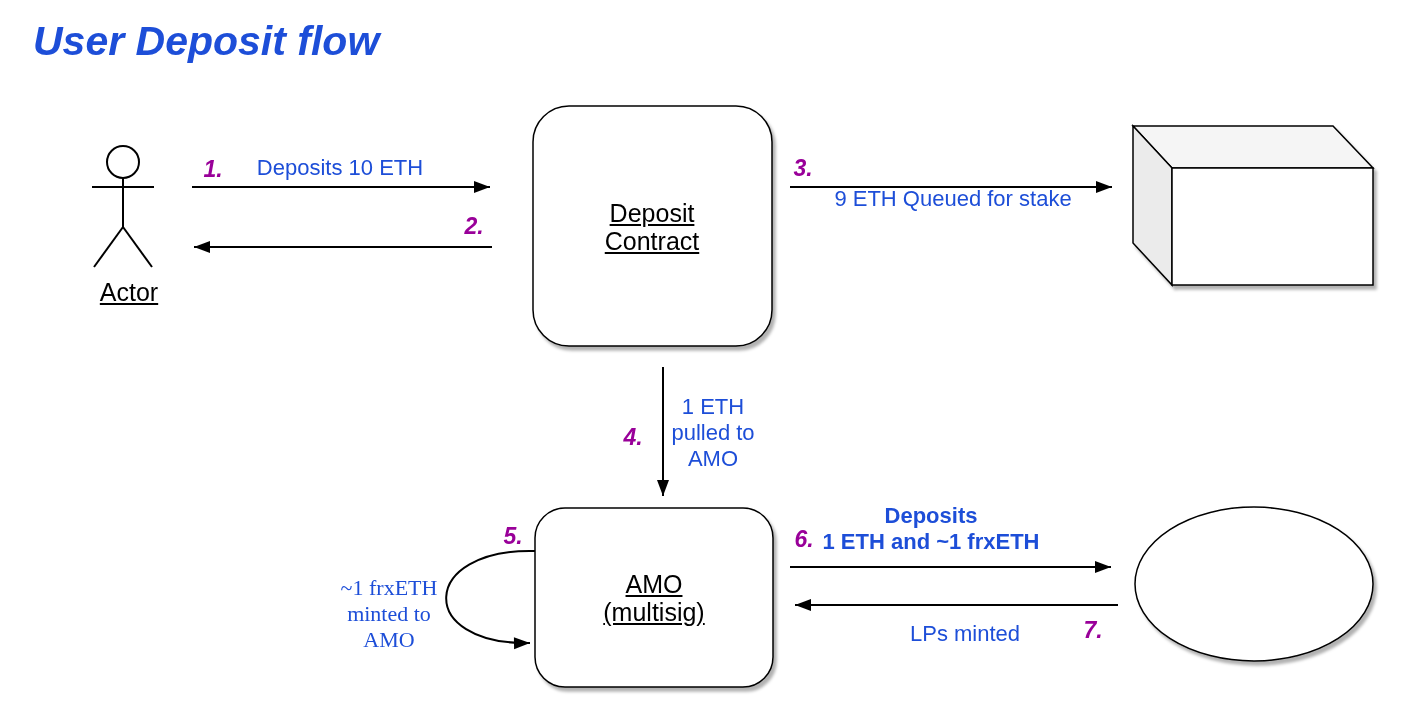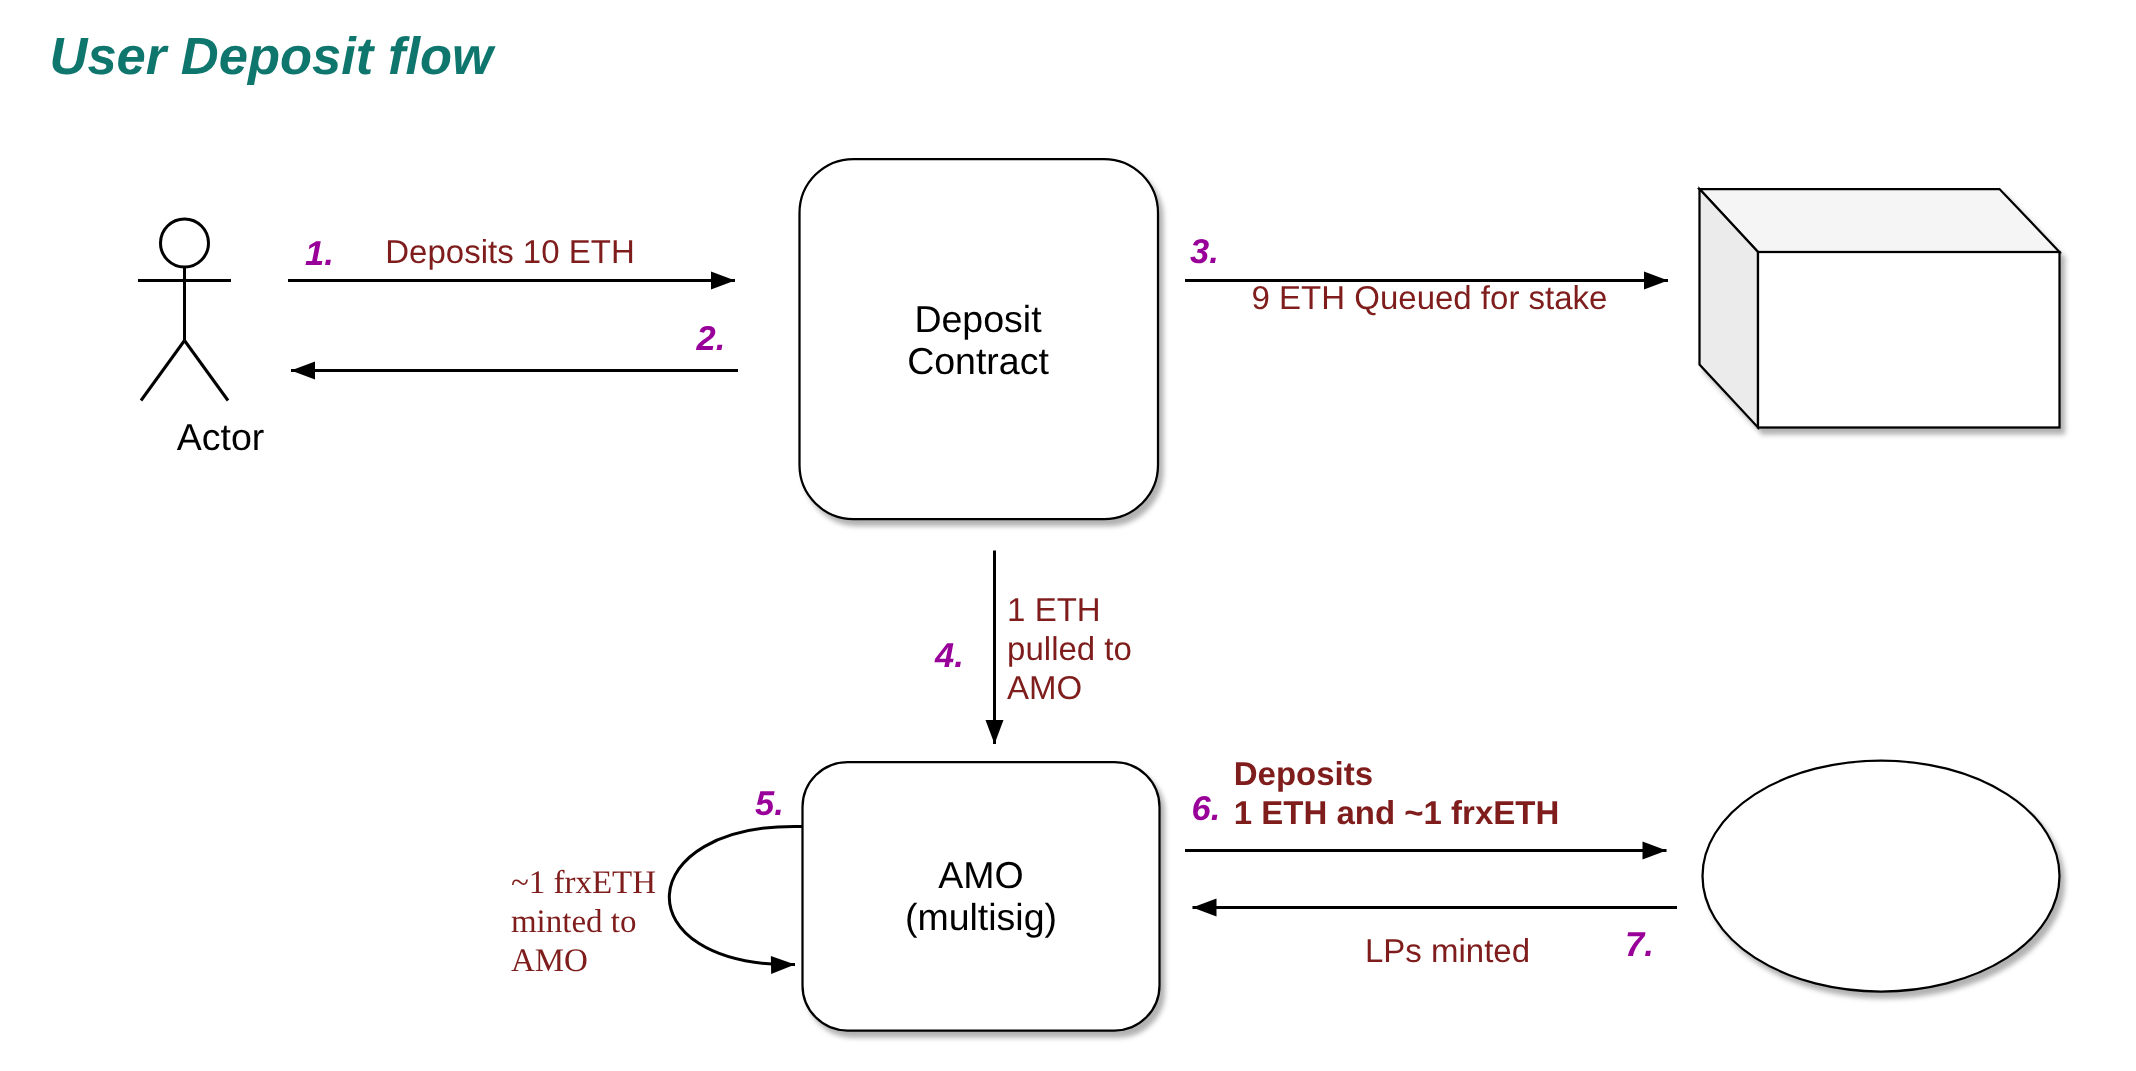--- a/index.html
+++ b/index.html
@@ -6,32 +6,32 @@
   .canvas{
     position:relative;
     width:1424px;height:714px;
     background:#ffffff;
     font-family:"Liberation Sans",sans-serif;
     overflow:hidden;
   }
   .canvas svg{position:absolute;left:0;top:0;}
   .title{
     position:absolute;left:33px;top:18px;
-    font-size:35px;font-weight:bold;font-style:italic;
-    color:#0f766e;white-space:nowrap;
+    font-size:41px;font-weight:bold;font-style:italic;
+    color:#1d4ed8;white-space:nowrap;
   }
   .lbl{
     position:absolute;transform:translate(-50%,-50%);
-    font-size:22px;line-height:26px;color:#7f1d1d;
-    text-align:left;white-space:pre-line;
+    font-size:22px;line-height:26px;color:#1d4ed8;
+    text-align:center;white-space:pre-line;
   }
   .node-lbl{
     position:absolute;transform:translate(-50%,-50%);
     font-size:25px;line-height:28px;color:#000;
-    text-align:center;white-space:pre-line;
+    text-align:center;white-space:pre-line;text-decoration:underline;
   }
   .num{
     position:absolute;transform:translate(-50%,-50%);
     font-size:23px;font-weight:bold;font-style:italic;
     color:#990099;white-space:nowrap;
   }
   .shape{stroke:#000;stroke-width:1.5;}
   .wire{stroke:#000;stroke-width:2;fill:none;}
 </style>
 </head>
@@ -73,21 +73,21 @@
     <line class="wire" x1="492" y1="247" x2="194" y2="247" marker-end="url(#arr)"></line>
     <line class="wire" x1="790" y1="187" x2="1112" y2="187" marker-end="url(#arr)"></line>
     <line class="wire" x1="663" y1="367" x2="663" y2="496" marker-end="url(#arr)"></line>
     <path class="wire" d="M535,551 C420,548 415,645 530,643" marker-end="url(#arr)"></path>
     <line class="wire" x1="790" y1="567" x2="1111" y2="567" marker-end="url(#arr)"></line>
     <line class="wire" x1="1118" y1="605" x2="795" y2="605" marker-end="url(#arr)"></line>
   </svg>
 
   <div class="title">User Deposit flow</div>
 
-  <div class="node-lbl" style="left:129px;top:292px;margin-left:18px;">Actor</div>
+  <div class="node-lbl" style="left:129px;top:292px;">Actor</div>
   <div class="node-lbl" style="left:652px;top:227px;">Deposit
 Contract</div>
   <div class="node-lbl" style="left:654px;top:598px;">AMO
 (multisig)</div>
 
   <div class="num" style="left:213px;top:169px;">1.</div>
   <div class="num" style="left:474px;top:226px;">2.</div>
   <div class="num" style="left:803px;top:168px;">3.</div>
   <div class="num" style="left:633px;top:437px;">4.</div>
   <div class="num" style="left:513px;top:536px;">5.</div>

